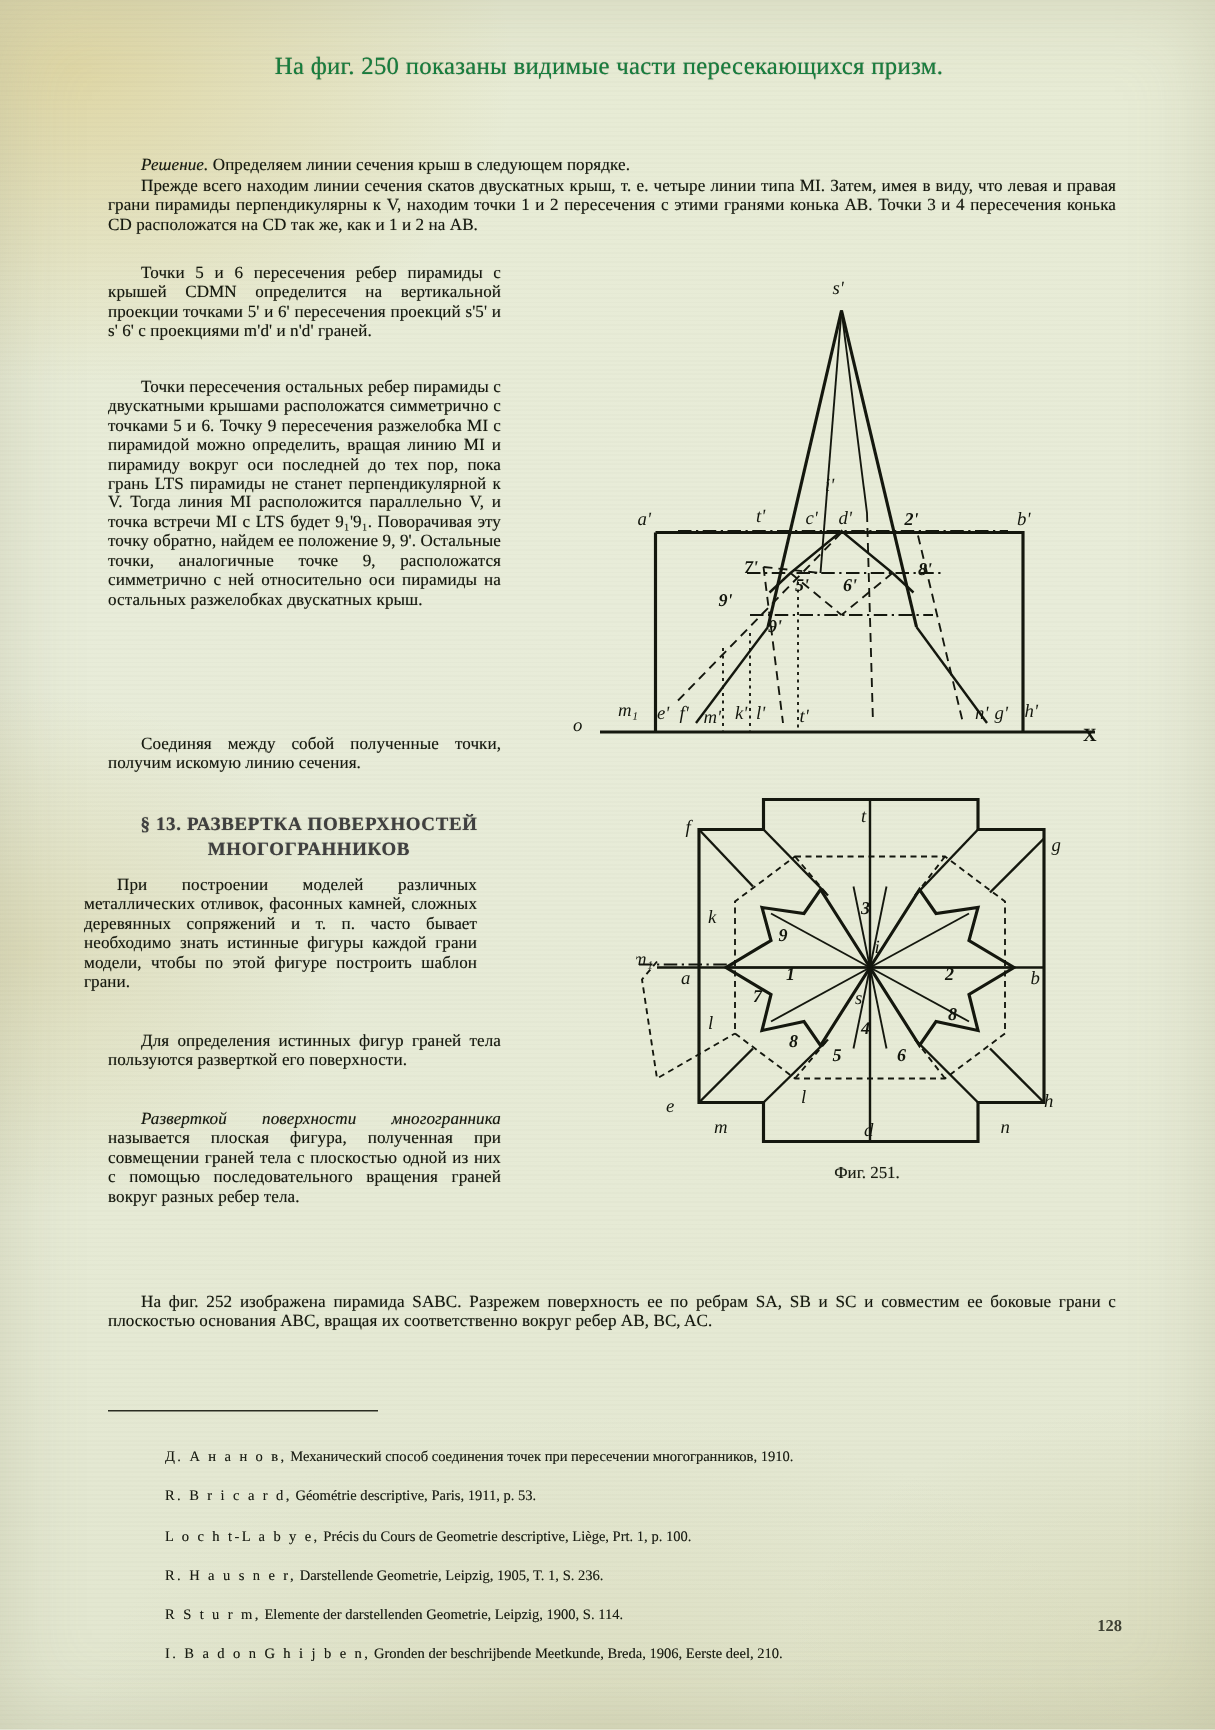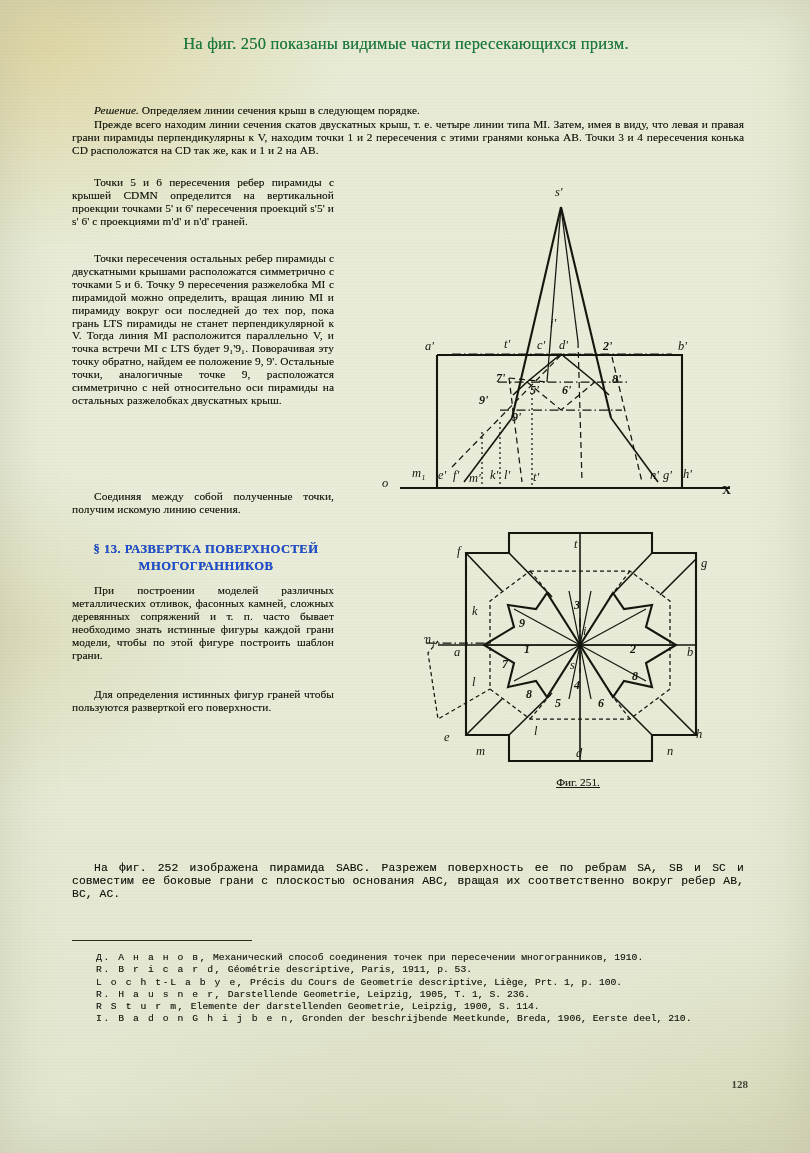--- a/index.html
+++ b/index.html
@@ -46,55 +46,54 @@
   .p-rest {left:72px;top:240px;width:262px;margin-top:12px;}
   .p-join {left:72px;top:490px;width:262px;}
 
   .ind{display:inline-block;width:22px;}
   .it{font-style:italic;}
   .bi{font-style:italic;font-weight:bold;}
 
   .sect-head{
     position:absolute;left:72px;top:541px;width:268px;
     text-align:center;font-size:12.6px;font-weight:bold;
-    letter-spacing:.45px;line-height:17px;color:#1d4ed8;
+    letter-spacing:.45px;line-height:17px;color:#404040;
     text-shadow:0 0 .6px rgba(18,21,13,.6);
   }
-  .p-build{left:72px;top:584px;width:262px;}
+  .p-build{left:56px;top:584px;width:262px;}
   .p-det  {left:72px;top:688px;width:262px;}
   .p-def  {left:72px;top:740px;width:262px;}
-  .p-wide2{left:72px;top:862px;width:672px;font-family:Liberation Mono, monospace;}
+  .p-wide2{left:72px;top:862px;width:672px;}
 
   
   .rule{
     position:absolute;left:72px;top:940px;width:180px;height:0;
     border-top:1.2px solid #2a2d22;
   }
   .notes{
     position:absolute;left:72px;top:952px;width:672px;
     font-size:9.7px;line-height:12.3px;color:#1a1d14;
     text-shadow:0 0 .4px rgba(26,29,20,.5);
     text-align:justify;
   }
-  .notes div{margin:0;font-family:Liberation Mono, monospace;}
+  .notes div{margin:14px;}
   .n-ind{display:inline-block;width:24px;}
   .sp{letter-spacing:1.6px;}
   .folio{
     position:absolute;right:62px;top:1078px;
     font-size:11px;font-weight:bold;color:#23261b;opacity:.85;
   }
 
   
   .fig{position:absolute;}
   .fig svg{display:block;}
   .figcap{
     position:absolute;left:498px;top:776px;width:160px;
     text-align:center;font-size:11.3px;color:#191c12;
     text-shadow:0 0 .45px rgba(25,28,18,.5);
-    text-decoration:underline;
   }
   
   .st{stroke:#14170e;fill:none;}
   .w1{stroke-width:1.25;}
   .w2{stroke-width:2.1;}
   .w15{stroke-width:1.6;}
   .dash{stroke-dasharray:6 4;}
   .dash2{stroke-dasharray:4 3;}
   .dot{stroke-dasharray:2 3;}
   .dashdot{stroke-dasharray:9 3 1.5 3;}
@@ -152,23 +151,26 @@
   <div class="sect-head">
     <span>§ 13. РАЗВЕРТКА ПОВЕРХНОСТЕЙ</span><br>
     <span>МНОГОГРАННИКОВ</span>
   </div>
 
   <div class="para p-build">
     <span class="ind"></span><span>При построении моделей различных металлических отливок, фасонных камней, сложных деревянных сопряжений и т. п. часто бывает необходимо знать истинные фигуры каждой грани модели, чтобы по этой фигуре построить шаблон грани.</span>
   </div>
 
   <div class="para p-det">
-    <span class="ind"></span><span>Для определения истинных фигур граней чтобы пользуются разверткой его поверхности.</span>
-  </div>
-
+    <span class="ind"></span><span>Для определения истинных фигур граней тела пользуются разверткой его поверхности.</span>
+  </div>
+
+  <div class="para p-def">
+    <span class="ind"></span><span class="it">Разверткой поверхности многогранника</span><span> называется плоская фигура, полученная при совмещении граней тела с плоскостью одной из них с помощью последовательного вращения граней вокруг разных ребер тела.</span>
+  </div>
 
   <div class="para p-wide2">
     <span class="ind"></span><span>На фиг. 252 изображена пирамида SABC. Разрежем поверхность ее по ребрам SA, SB и SC и совместим ее боковые грани с плоскостью основания ABC, вращая их соответственно вокруг ребер AB, BC, AC.</span>
   </div>
 
   <div class="fig" style="left:372px;top:182px;">
     <svg width="375" height="330" viewBox="0 0 375 330">
 
       <line class="st w2" x1="28" y1="306" x2="358" y2="306"></line>
       <polyline class="st w1" points="350,301 360,306 350,311" fill="none" opacity="0"></polyline>

